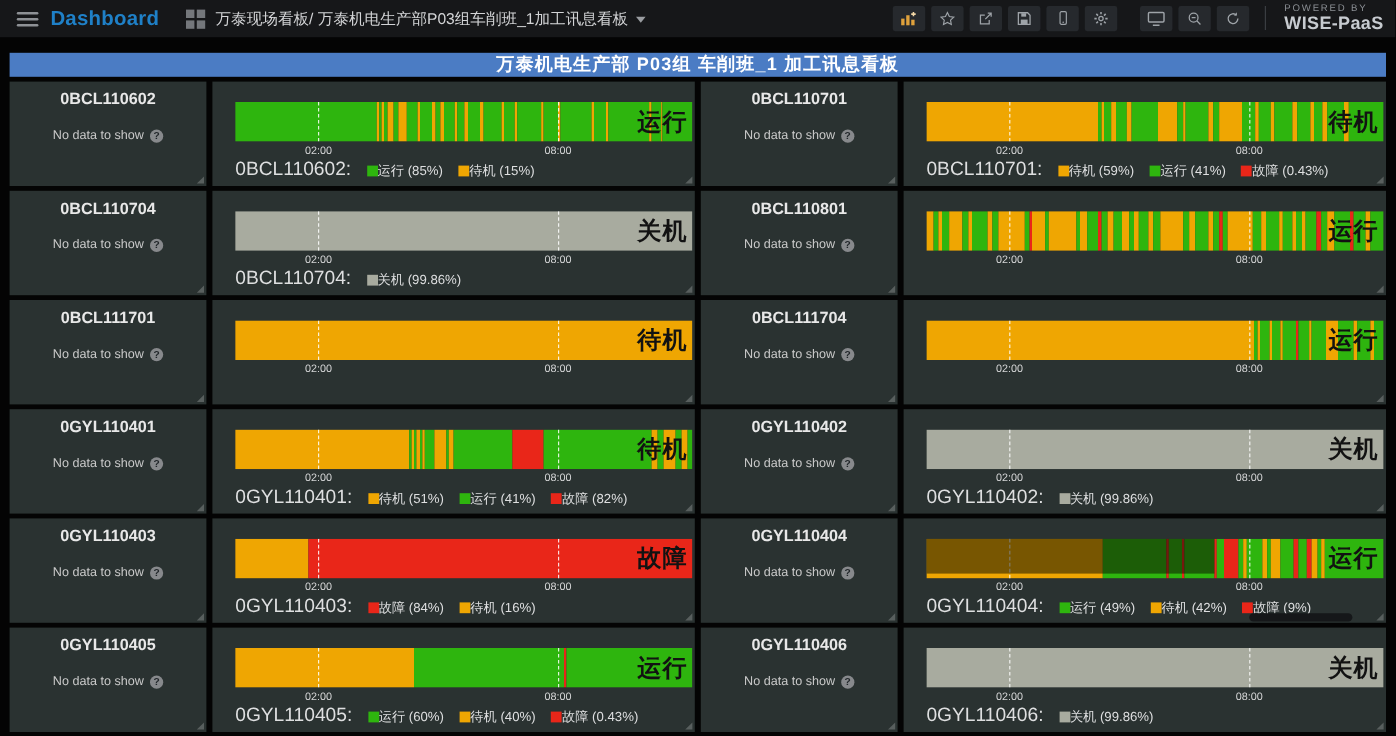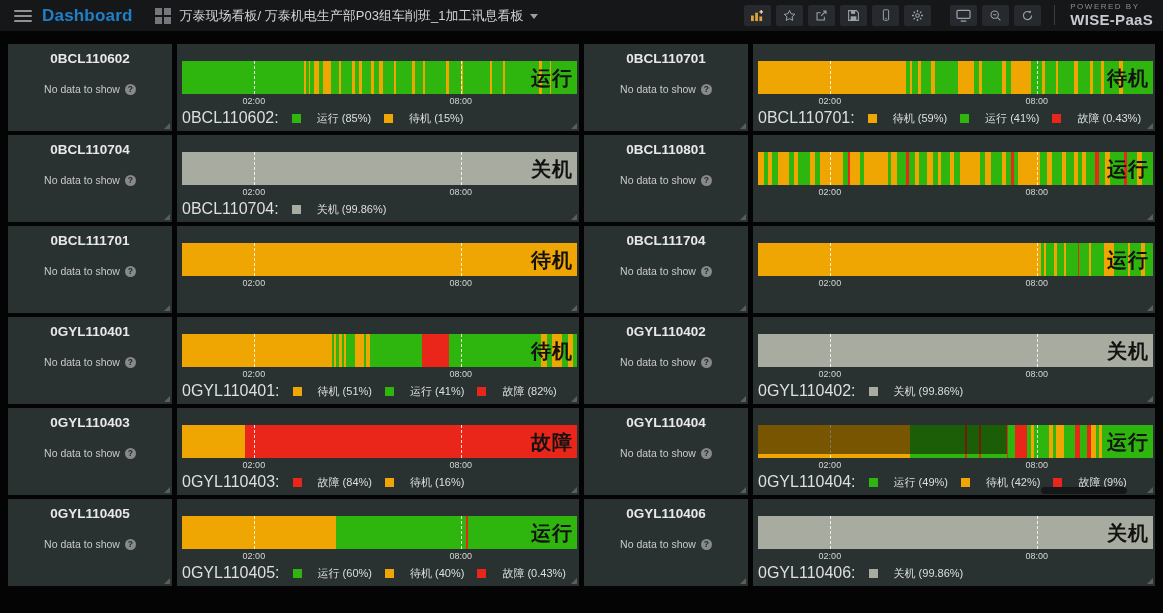--- a/index.html
+++ b/index.html
@@ -40,33 +40,33 @@
   .panel::after { content:""; position:absolute; right:2px; bottom:2px; width:0; height:0;
       border-left:6px solid transparent; border-bottom:6px solid rgba(255,255,255,.22); }
 
   .title-panel { text-align:center; padding-top:7px; }
   .m-id { color:#e8e8e8; font-weight:bold; font-size:13.5px; cursor:pointer; }
   .nodata { margin-top:17px; color:#c9c9c9; font-size:10.5px; display:flex; justify-content:center;
             align-items:center; gap:5px; }
   .qicon { width:11px; height:11px; border-radius:50%; background:#87898c; color:#22272b; font-size:8.5px;
            font-weight:bold; display:inline-flex; align-items:center; justify-content:center; cursor:pointer; }
 
-  .chart-panel { padding:17px 2px 0 5px; }
+  .chart-panel { padding:17px 2px 0 19px; }
   .strip { position:relative; height:33px; display:flex; overflow:hidden; }
   .seg { height:100%; }
   .gline { position:absolute; top:0; bottom:0; border-left:1px dashed rgba(255,255,255,.85); }
   .dim { position:absolute; left:0; top:0; height:calc(100% - 4px); background:rgba(12,13,2,.52); }
   .curlabel { position:absolute; right:4px; top:50%; transform:translateY(-50%); color:#121212;
               font-size:20px; font-weight:bold; letter-spacing:1px; line-height:1; }
   .tickrow { position:relative; height:13px; }
   .tick { position:absolute; transform:translateX(-50%); color:#d4d5d6; font-size:9px; top:2px; }
   .legend { display:flex; align-items:center; gap:13px; margin-top:2px; color:#dedfe0; font-size:11px;
             white-space:nowrap; }
   .legend .lid { font-size:16px; }
-  .lentry { display:flex; align-items:center; gap:16px;text-align:right; }
+  .lentry { display:flex; align-items:center; gap:0;text-align:right; }
   .sq { width:9px; height:9px; display:inline-block; }
   .artifact { position:absolute; right:28px; bottom:1px; width:86px; height:7px; background:#151719;
               border-radius:4px; }
 </style>
 </head>
 <body>
 
 <div class="topnav">
   <div class="burger">
       <i></i>
@@ -143,20 +143,21 @@
     </div>
     <div class="navdiv"></div>
     <div class="powered">
       <div class="l1">POWERED BY</div>
       <div class="l2">WISE-PaaS</div>
     </div>
   </div>
 </div>
 
 <div class="content">
+  <div class="bigtitle">万泰机电生产部 P03组 车削班_1 加工讯息看板</div>
   <div class="grid" id="grid">
       <div class="panel title-panel">
         <div class="m-id">0BCL110602</div>
         <div class="nodata">
           <span>No data to show</span>
           <span class="qicon">?</span>
         </div>
       </div>
       <div class="panel chart-panel">
         <div class="strip">

